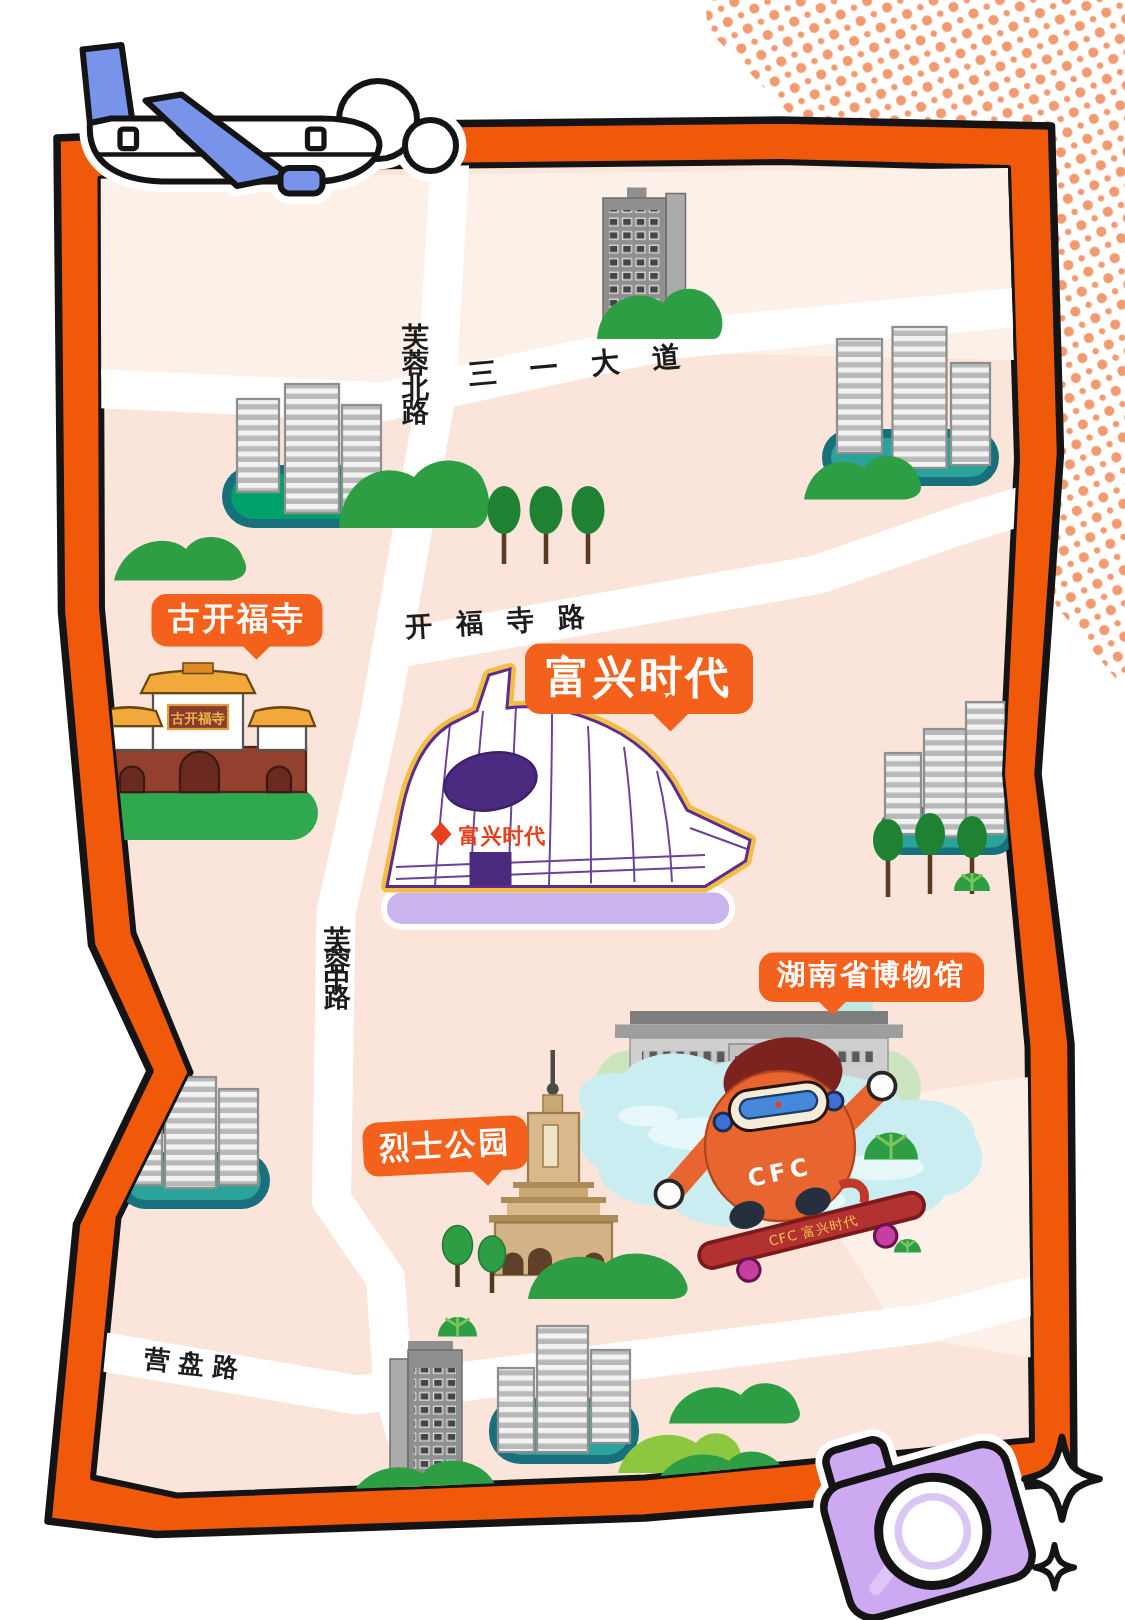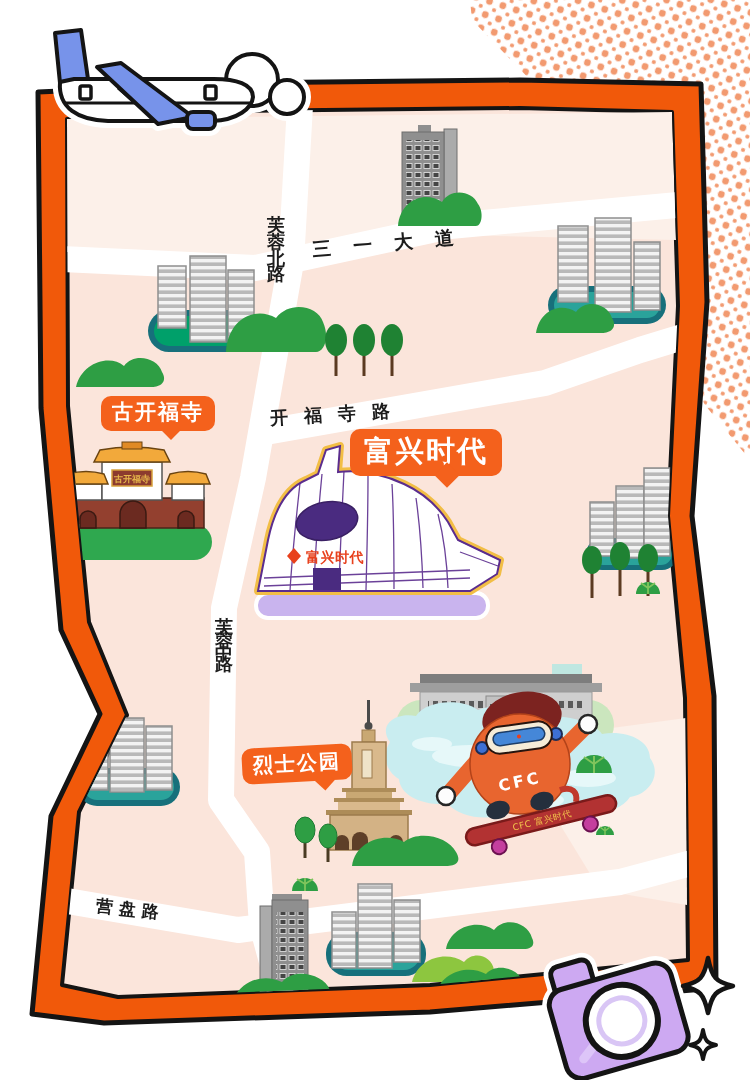--- a/index.html
+++ b/index.html
@@ -322,18 +322,22 @@
 <div class="road-label" style="left:96px;top:898px;font-size:17px;letter-spacing:6px;transform:rotate(6deg);">营盘路</div>
 
 <div class="bubble" style="left:101px;top:396px;font-size:21px;padding:6px 11px 8px;">
   <span>古开福寺</span>
   <i class="tail" style="left:55%;bottom:-6px;"></i>
 </div>
 <div class="bubble" style="left:350px;top:429px;font-size:29px;padding:8px 14px 10px;">
   <span>富兴时代</span>
   <i class="tail" style="left:58%;bottom:-8px;width:18px;height:18px;"></i>
 </div>
+<div class="bubble" style="left:506px;top:635px;font-size:19px;padding:6px 12px 8px;">
+  <span>湖南省博物馆</span>
+  <i class="tail" style="left:28%;bottom:-6px;"></i>
+</div>
 <div class="bubble" style="left:242px;top:746px;font-size:20px;padding:7px 11px 9px;transform:rotate(-3deg);">
   <span>烈士公园</span>
   <i class="tail" style="left:68%;bottom:-7px;"></i>
 </div>
 
 </div>
 
 </body></html>

